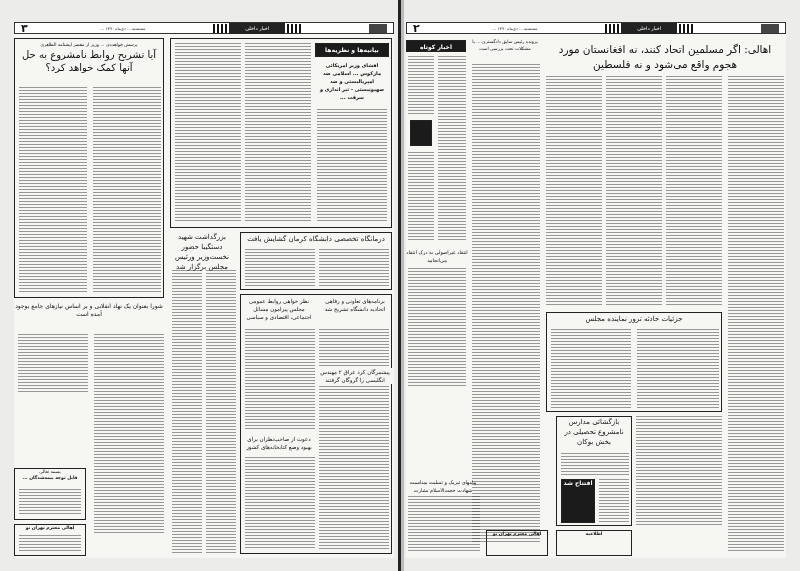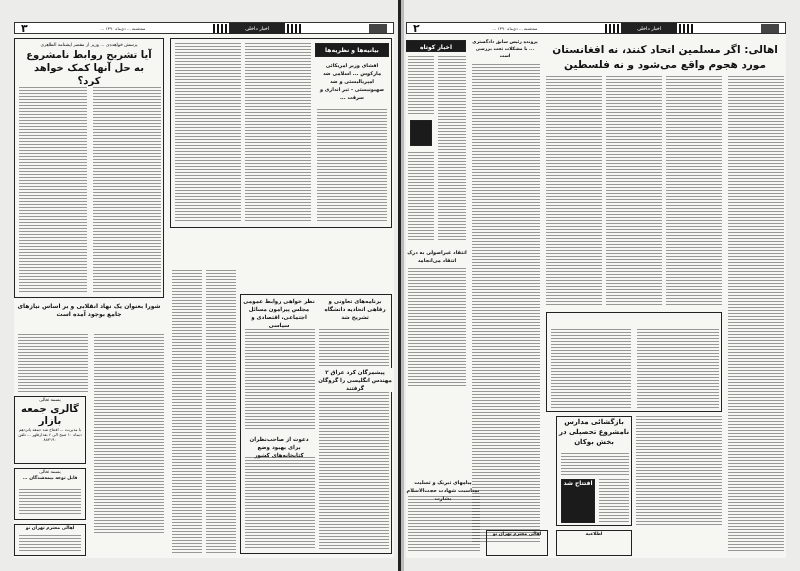--- a/index.html
+++ b/index.html
@@ -9,21 +9,21 @@
   .page.right{left:406px;width:380px;}
   .gutter{position:absolute;left:398px;top:0;width:4px;height:571px;background:#222;}
   .edge{position:absolute;left:401px;top:0;width:3px;height:571px;background:#bbb;}
   .masthead{position:absolute;top:0;left:0;right:0;height:12px;border:1px solid #333;background:#fff;display:flex;align-items:center;justify-content:space-between;padding:0 6px;box-sizing:border-box;}
   .pnum{font-weight:bold;font-size:11px;}
   .pdate{font-size:4px;line-height:5px;direction:rtl;text-align:right;width:50px;}
   .bars{display:flex;align-items:center;gap:2px;}
   .bar{width:2px;height:9px;background:#111;}
   .sec{background:#222;color:#fff;font-size:5px;padding:1px 16px;height:9px;line-height:9px;}
   .logo{width:18px;height:9px;background:#444;}
-  .headline{position:absolute;direction:rtl;text-align:center;font-weight:bold;color:#111;}
+  .headline{position:absolute;direction:rtl;text-align:center;font-weight:normal;color:#111;}
   .col{position:absolute;background:repeating-linear-gradient(to bottom,#4a4a4a 0,#4a4a4a 1px,transparent 1px,transparent 3px);opacity:.55;}
   .box{position:absolute;border:1px solid #222;box-sizing:border-box;}
   .dark{background:#1b1b1b;color:#fff;}
   .small{font-size:4.5px;direction:rtl;text-align:center;line-height:6px;}
 </style>
 </head>
 <body>
 
 <div class="gutter"></div>
 <div class="edge"></div>
@@ -52,48 +52,49 @@
     <div class="col" style="left:4px;top:48px;width:68px;height:206px;"></div>
     <div class="col" style="left:78px;top:48px;width:68px;height:206px;"></div>
   </div>
 
   <div style="position:absolute;left:0;top:280px;width:150px;height:50px;">
     <div class="headline" style="position:relative;font-size:6px;line-height:8px;">شورا بعنوان یک نهاد انقلابی و بر اساس نیازهای جامع بوجود آمده است</div>
   </div>
   <div class="col" style="left:4px;top:312px;width:70px;height:60px;"></div>
   <div class="col" style="left:80px;top:312px;width:70px;height:200px;"></div>
 
-  <div class="box" style="left:0;top:374px;width:72px;height:68px;">
-    <div class="small">بسمه تعالی</div>
-    <div class="headline" style="position:relative;font-size:10px;line-height:12px;">گالری جمعه بازار</div>
-    <div class="small" style="font-size:4px;line-height:5px;">با مدیریت ... افتتاح شد جمعه پانزدهم دیماه ۱۰ صبح الی ۶ بعدازظهر ... تلفن ۸۸۲۱۹۰</div>
-  </div>
   <div class="box" style="left:0;top:446px;width:72px;height:52px;">
     <div class="small">بسمه تعالی</div>
     <div class="small" style="font-weight:bold;">قابل توجه بیمه‌شدگان ...</div>
     <div class="col" style="left:4px;top:20px;width:62px;height:26px;"></div>
   </div>
   <div class="box" style="left:0;top:502px;width:72px;height:32px;">
     <div class="small" style="font-weight:bold;">اهالی محترم تهران نو</div>
     <div class="col" style="left:4px;top:10px;width:62px;height:18px;"></div>
   </div>
 
   <div class="box" style="left:156px;top:16px;width:222px;height:190px;">
     <div class="col" style="left:4px;top:4px;width:66px;height:180px;"></div>
     <div class="col" style="left:74px;top:4px;width:66px;height:180px;"></div>
     <div class="box dark" style="left:144px;top:4px;width:74px;height:14px;">
       <div class="small" style="color:#fff;font-weight:bold;font-size:6px;line-height:12px;">بیانیه‌ها و نظریه‌ها</div>
     </div>
     <div class="small" style="position:absolute;left:144px;top:22px;width:74px;font-size:5px;line-height:8px;font-weight:bold;">افشای وزیر امریکائی مارکوس ... اسلامی ضد امپریالیستی و ضد صهیونیستی - تیر اندازی و سرقت ...</div>
     <div class="col" style="left:146px;top:70px;width:70px;height:114px;"></div>
   </div>
 
+  <div class="headline" style="left:156px;top:210px;width:64px;font-size:7px;line-height:10px;">بزرگداشت شهید دستگیبا حضور نخست‌وزیر ورئیس مجلس برگزار شد</div>
   <div class="col" style="left:158px;top:248px;width:30px;height:284px;"></div>
   <div class="col" style="left:192px;top:248px;width:30px;height:284px;"></div>
 
+  <div class="box" style="left:226px;top:210px;width:152px;height:58px;">
+    <div class="headline" style="position:relative;font-size:7px;line-height:12px;">درمانگاه تخصصی دانشگاه کرمان گشایش یافت</div>
+    <div class="col" style="left:4px;top:16px;width:70px;height:38px;"></div>
+    <div class="col" style="left:78px;top:16px;width:70px;height:38px;"></div>
+  </div>
 
   <div class="box" style="left:226px;top:272px;width:152px;height:260px;">
     <div class="headline" style="left:2px;top:2px;width:72px;font-size:5.5px;line-height:8px;">نظر خواهی روابط عمومی مجلس پیرامون مسائل اجتماعی، اقتصادی و سیاسی</div>
     <div class="headline" style="left:78px;top:2px;width:72px;font-size:5.5px;line-height:8px;">برنامه‌های تعاونی و رفاهی اتحادیه دانشگاه تشریح شد</div>
     <div class="col" style="left:4px;top:34px;width:70px;height:100px;"></div>
     <div class="col" style="left:78px;top:34px;width:70px;height:220px;"></div>
     <div class="headline" style="left:2px;top:140px;width:72px;font-size:5.5px;line-height:8px;">دعوت از صاحب‌نظران برای بهبود وضع کتابخانه‌های کشور</div>
     <div class="col" style="left:4px;top:162px;width:70px;height:92px;"></div>
   </div>
   <div class="headline" style="left:304px;top:346px;width:74px;font-size:5.5px;line-height:8px;background:#f6f6f3;">پیشمرگان کرد عراق ۲ مهندس انگلیسی را گروگان گرفتند</div>
@@ -133,20 +134,21 @@
   <div class="headline" style="left:64px;top:16px;width:70px;font-size:4.5px;line-height:7px;">پرونده رئیس سابق دادگستری ... با مشکلات تحت بررسی است</div>
   <div class="col" style="left:66px;top:42px;width:68px;height:480px;"></div>
 
   <div class="headline" style="left:140px;top:20px;width:238px;font-size:10.5px;line-height:15px;">اهالی: اگر مسلمین اتحاد کنند، نه افغانستان مورد هجوم واقع می‌شود و نه فلسطین</div>
   <div class="col" style="left:140px;top:54px;width:56px;height:230px;"></div>
   <div class="col" style="left:200px;top:54px;width:56px;height:230px;"></div>
   <div class="col" style="left:260px;top:54px;width:56px;height:230px;"></div>
   <div class="col" style="left:322px;top:54px;width:56px;height:476px;"></div>
 
   <div class="box" style="left:140px;top:290px;width:176px;height:100px;">
+    <div class="headline" style="position:relative;font-size:7px;line-height:12px;">جزئیات حادثه ترور نماینده مجلس</div>
     <div class="col" style="left:4px;top:16px;width:80px;height:80px;"></div>
     <div class="col" style="left:90px;top:16px;width:82px;height:80px;"></div>
   </div>
 
   <div class="box" style="left:150px;top:394px;width:76px;height:110px;">
     <div class="headline" style="position:relative;font-size:7px;line-height:10px;">بازگشائی مدارس نامشروع تحصیلی در بخش بوکان</div>
     <div class="col" style="left:4px;top:36px;width:68px;height:24px;"></div>
     <div class="box dark" style="left:4px;top:62px;width:34px;height:44px;">
       <div class="small" style="color:#fff;font-weight:bold;font-size:6px;">افتتاح شد</div>
     </div>

